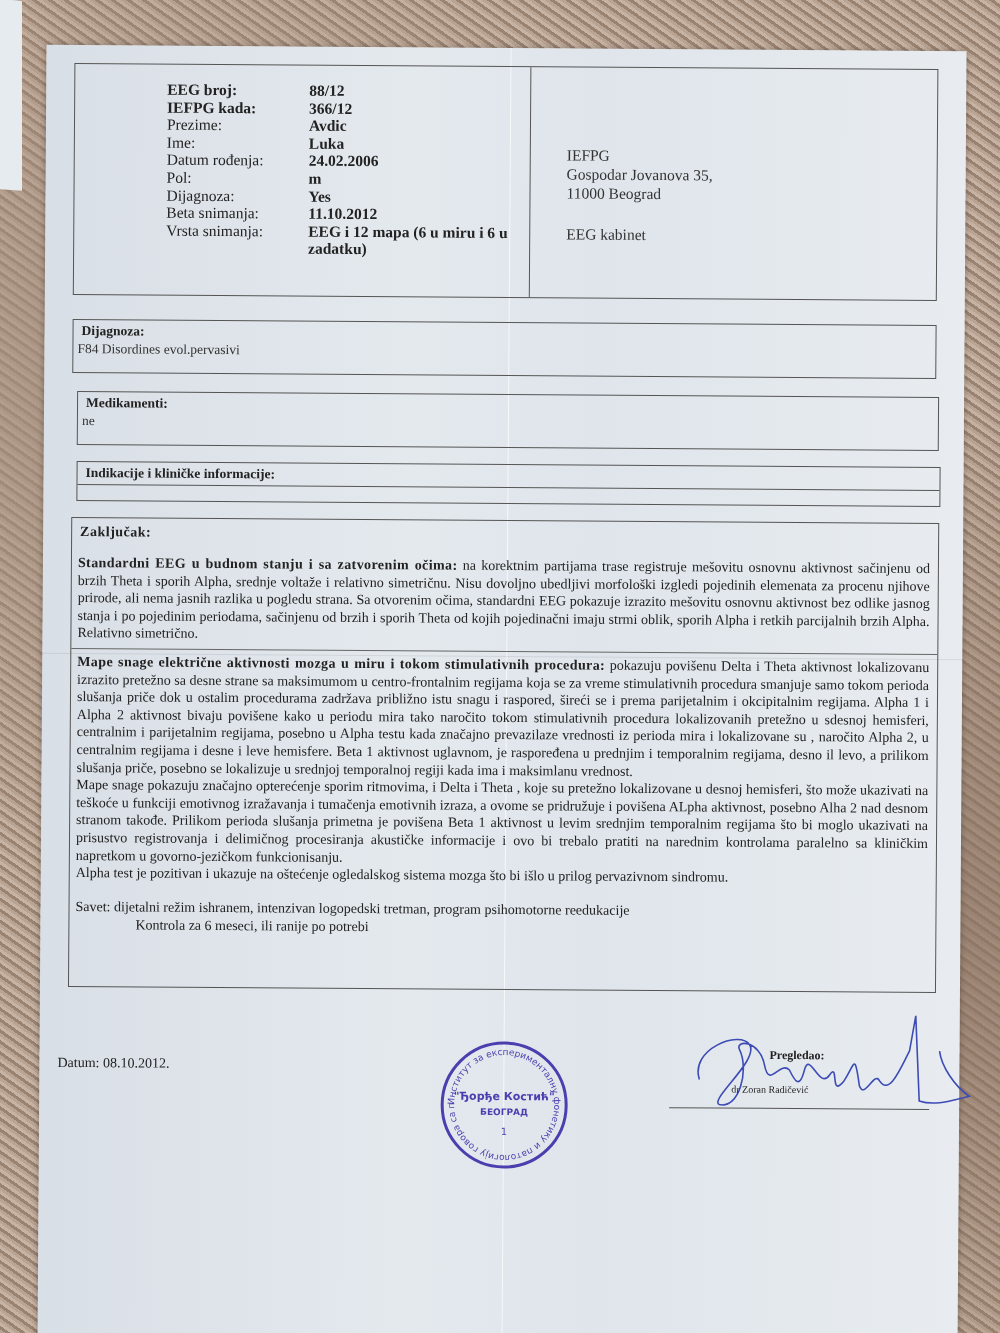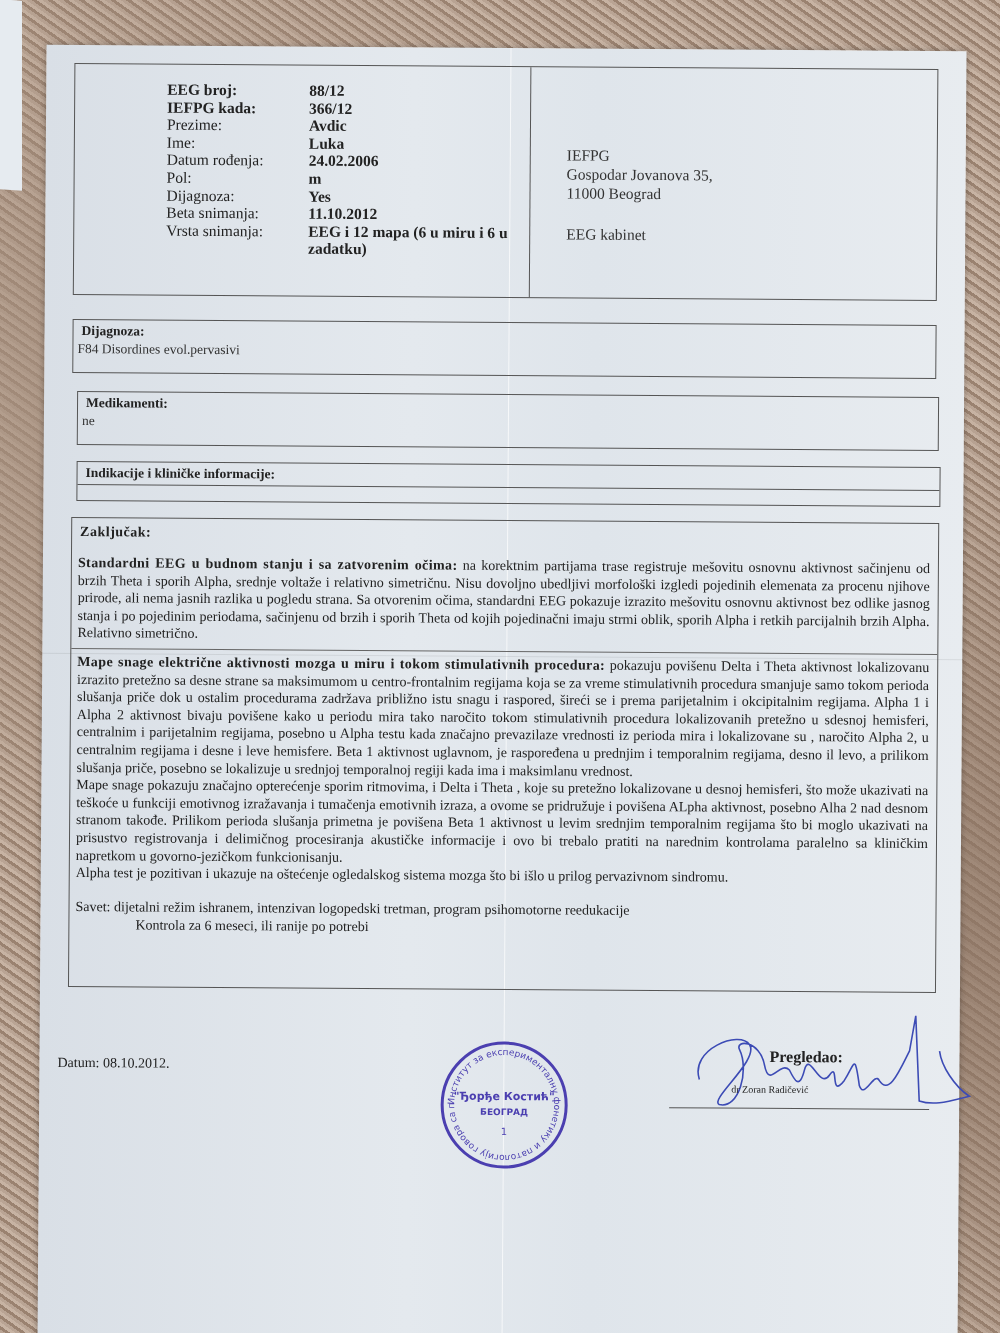--- a/index.html
+++ b/index.html
@@ -48,21 +48,21 @@
   .concl-box .sec-title { font-size: 14px; padding-top: 6px; letter-spacing: 0.5px; }
   .para { font-size: 14px; line-height: 17.6px; text-align: justify; padding: 0 8px 0 6px; }
   .para b { letter-spacing: 0.4px; }
   .p1 { margin-top: 14px; }
   .split-line { border-top: 1.3px solid #666; margin: 6px 0 4px; }
   .advice { font-size: 14px; line-height: 18px; padding: 16px 0 0 6px; }
   .advice .indent { padding-left: 60px; }
 
   .footer-date { position: absolute; left: 18px; top: 1010px; font-size: 14px; }
   .footer-date b { font-weight: normal; }
-  .reviewed { position: absolute; left: 730px; top: 998px; font-size: 16px; font-weight: bold; }
+  .reviewed { position: absolute; left: 730px; top: 998px; font-size: 12px; font-weight: bold; }
   .sig-line { position: absolute; left: 630px; top: 1058px; width: 260px; border-top: 1px solid #555; }
   .doctor { position: absolute; left: 692px; top: 1034px; font-size: 10px; }
   .signature { position: absolute; left: 640px; top: 960px; width: 300px; height: 110px; }
   .stamp { position: absolute; left: 400px; top: 992px; width: 130px; height: 130px; }
 </style>
 </head>
 <body>
 
 <div class="other-paper"></div>
 

